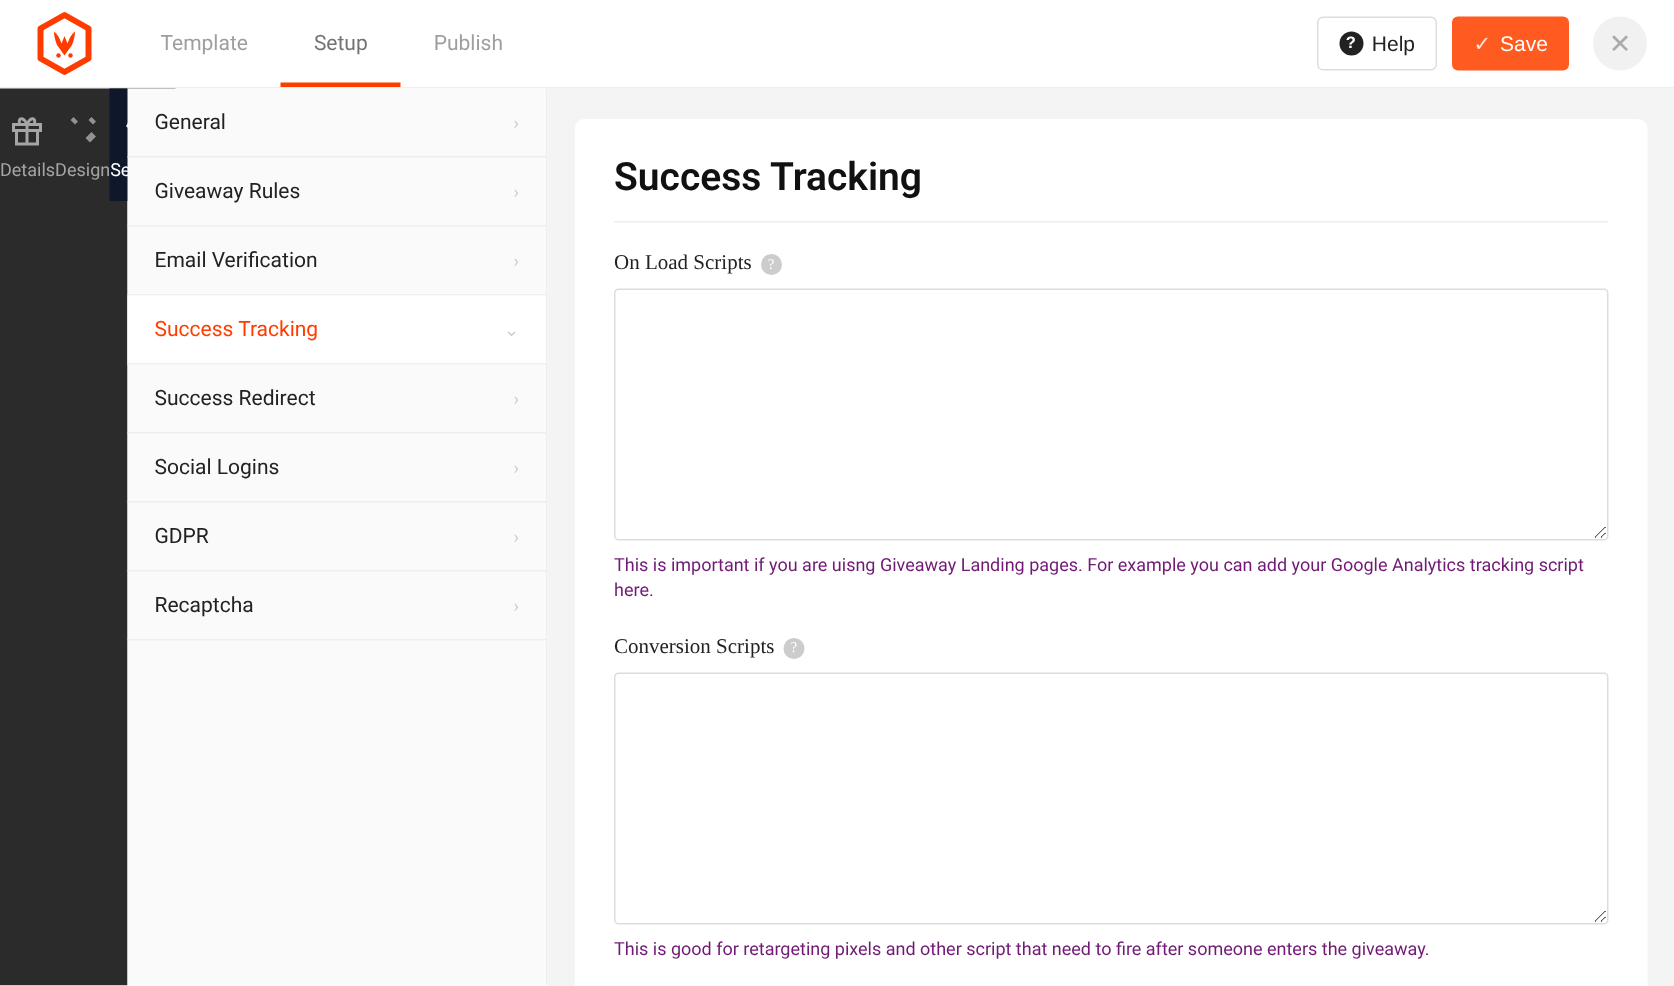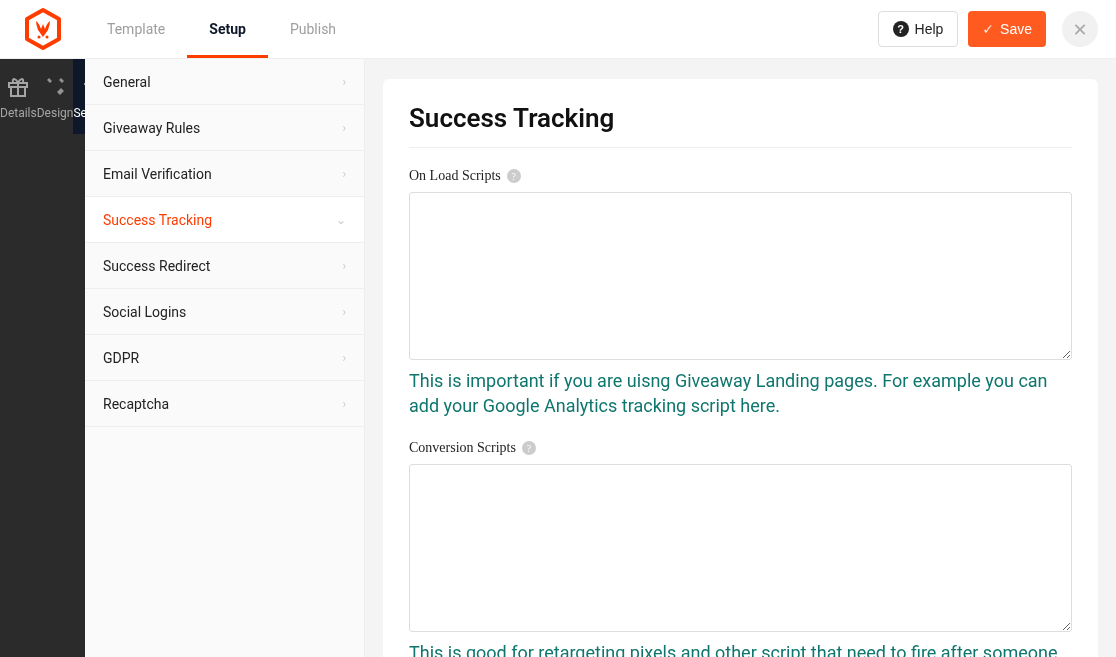--- a/index.html
+++ b/index.html
@@ -3,21 +3,21 @@
   <meta charset="utf-8">
   <style>
     * { box-sizing: border-box; margin: 0; padding: 0; }
     body { font-family: -apple-system, BlinkMacSystemFont, "Segoe UI", Roboto, sans-serif; background: #fff; width: 1116px; height: 657px; overflow: hidden; }
     
     .topbar { height: 59px; display: flex; align-items: center; border-bottom: 1px solid #eee; padding: 0 18px 0 0; }
     .logo-box { width: 85px; display: flex; align-items: center; justify-content: center; }
     .logo-hex { width: 44px; height: 44px; }
     .top-tabs { display: flex; height: 100%; }
     .top-tab { padding: 0 22px; display: flex; align-items: center; color: #9e9e9e; font-size: 14px; cursor: pointer; height: 100%; position: relative; }
-    .top-tab.active { color: #0f172a; font-weight: 700; justify-content: center; }
+    .top-tab.active { color: #737373; font-weight: 400; justify-content: center; }
     .top-tab.active::after { content: ""; position: absolute; bottom: 0; left: 0; right: 0; height: 3px; background: #ff3c00; }
     .top-spacer { flex: 1; }
     .btn { height: 36px; padding: 0 14px; border-radius: 4px; font-size: 14px; display: flex; align-items: center; gap: 6px; cursor: pointer; border: none; }
     .btn-help { background: #fff; border: 1px solid #ddd; color: #222; margin-right: 10px; }
     .btn-save { background: #ff5a1f; color: #fff; font-weight: 500; margin-right: 16px; }
     .close-circle { width: 36px; height: 36px; border-radius: 50%; background: #f1f1f1; display: flex; align-items: center; justify-content: center; cursor: pointer; color: #aaa; font-size: 18px; }
     
     .body { display: flex; height: calc(100% - 59px); }
     
     .iconrail { width: 85px; background: #2b2b2b; display: flex; flex-direction: row; }
@@ -29,21 +29,21 @@
     .side-item { height: 46px; padding: 0 18px; display: flex; align-items: center; justify-content: space-between; border-bottom: 1px solid #eee; cursor: pointer; font-size: 14px; color: #222; font-weight: 400; }
     .side-item.active { background: #fff; color: #ff3c00; }
     .side-chevron { color: #ccc; font-size: 12px; }
     
     .main { flex: 1; background: #f4f4f4; padding: 20px 18px; overflow-y: auto; }
     .card { background: #fff; border-radius: 6px; padding: 24px 26px; }
     .card h1 { font-size: 26px; font-weight: 600; color: #111; padding-bottom: 14px; border-bottom: 1px solid #eee; margin-bottom: 20px; }
     .field-label { font-size: 14px; color: #222; margin-bottom: 8px; display: flex; align-items: center; gap: 6px; font-family: Liberation Serif, serif; }
     .hint-q { width: 14px; height: 14px; border-radius: 50%; background: #ccc; color: #fff; font-size: 10px; display: flex; align-items: center; justify-content: center; }
     .textarea { width: 100%; height: 168px; border: 1px solid #ddd; border-radius: 3px; padding: 8px; font-family: inherit; font-size: 13px; resize: both; }
-    .help-text { font-size: 18px; color: #0f766e; margin-top: 4px; margin-bottom: 22px; line-height: 1.4; }
+    .help-text { font-size: 12px; color: #701a75; margin-top: 4px; margin-bottom: 22px; line-height: 1.4; }
     
     .q-circle { width: 16px; height: 16px; border-radius: 50%; background: #222; color: #fff; font-size: 11px; font-weight: bold; display: flex; align-items: center; justify-content: center; }
     .check-ico { color: rgba(255,255,255,0.85); font-size: 14px; }
   </style>
 </head>
 <body>
 
 <div class="topbar">
   <div class="logo-box">
     <svg class="logo-hex" viewBox="0 0 44 44">

